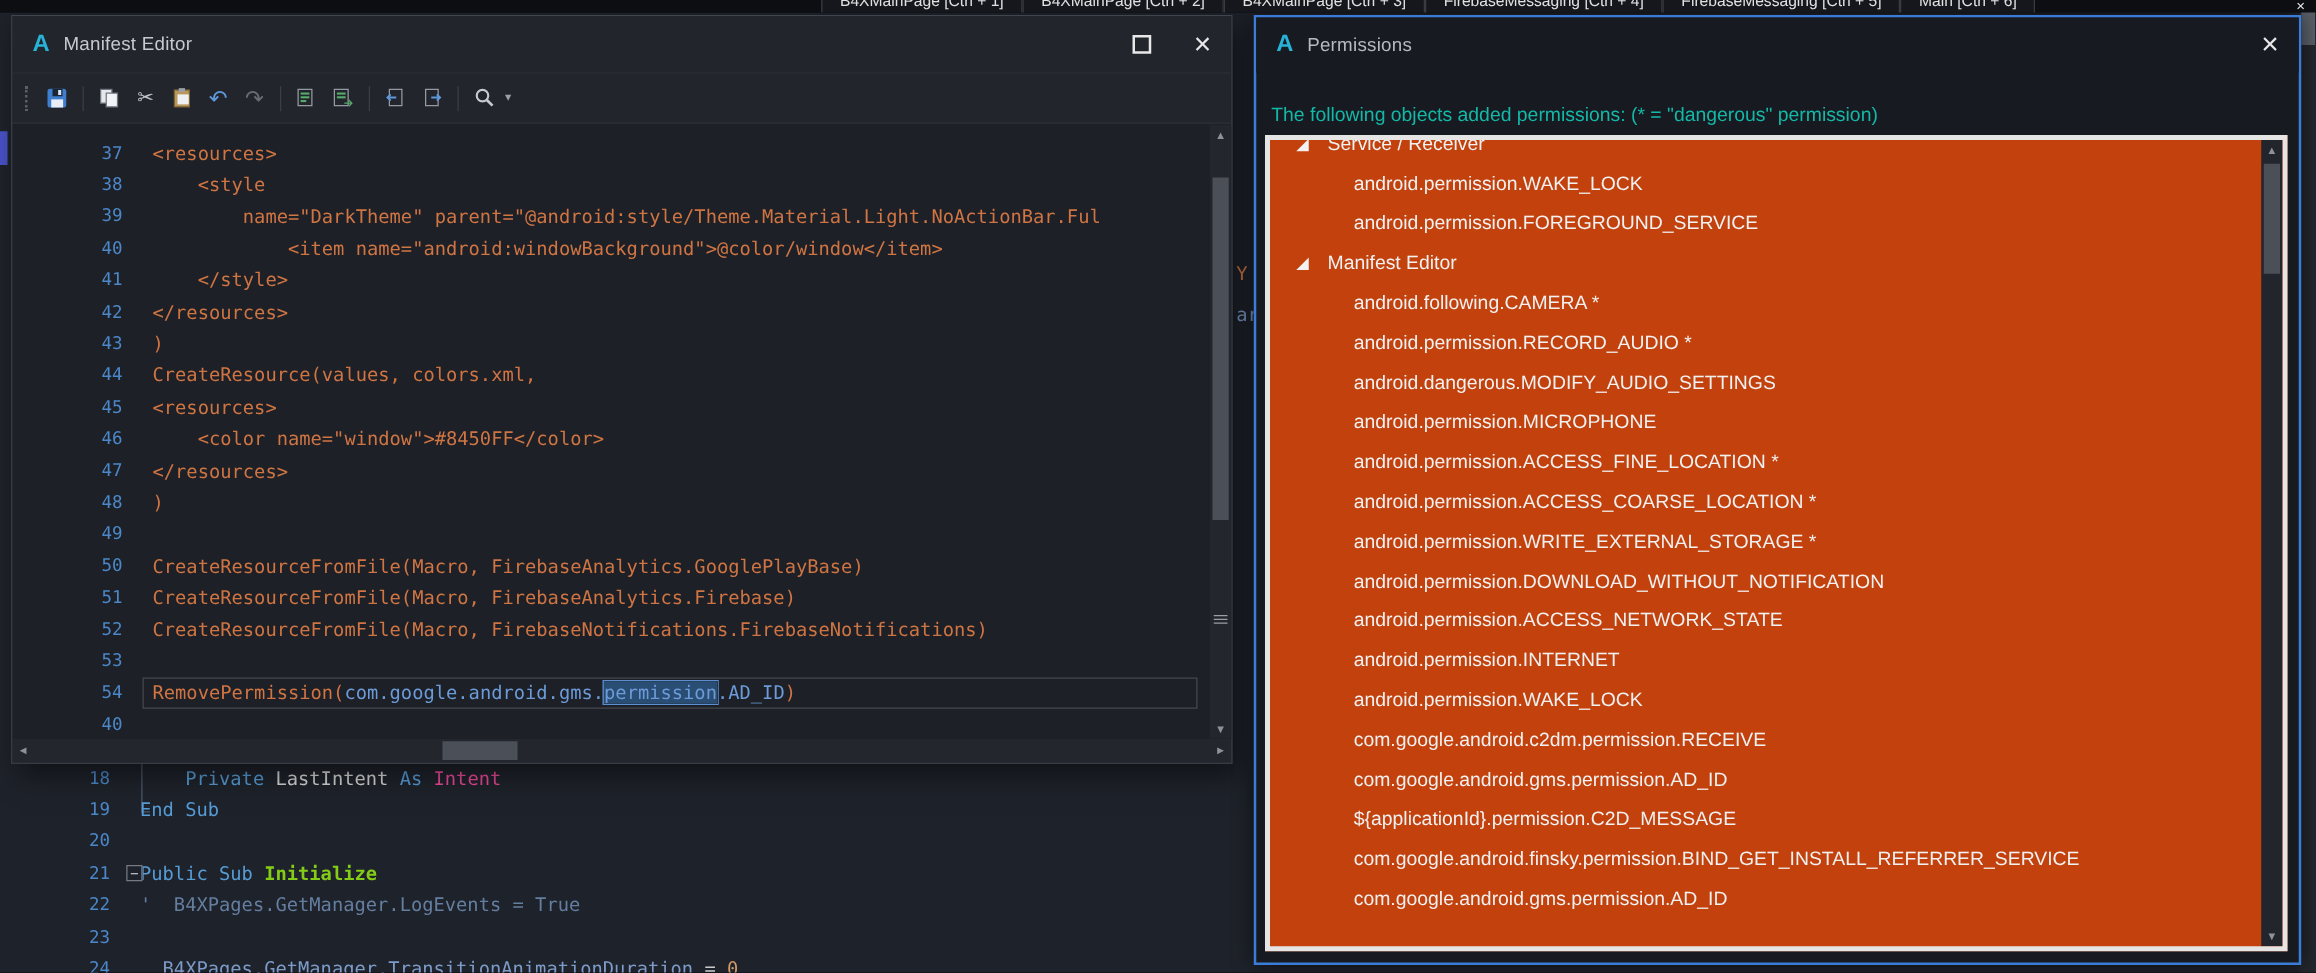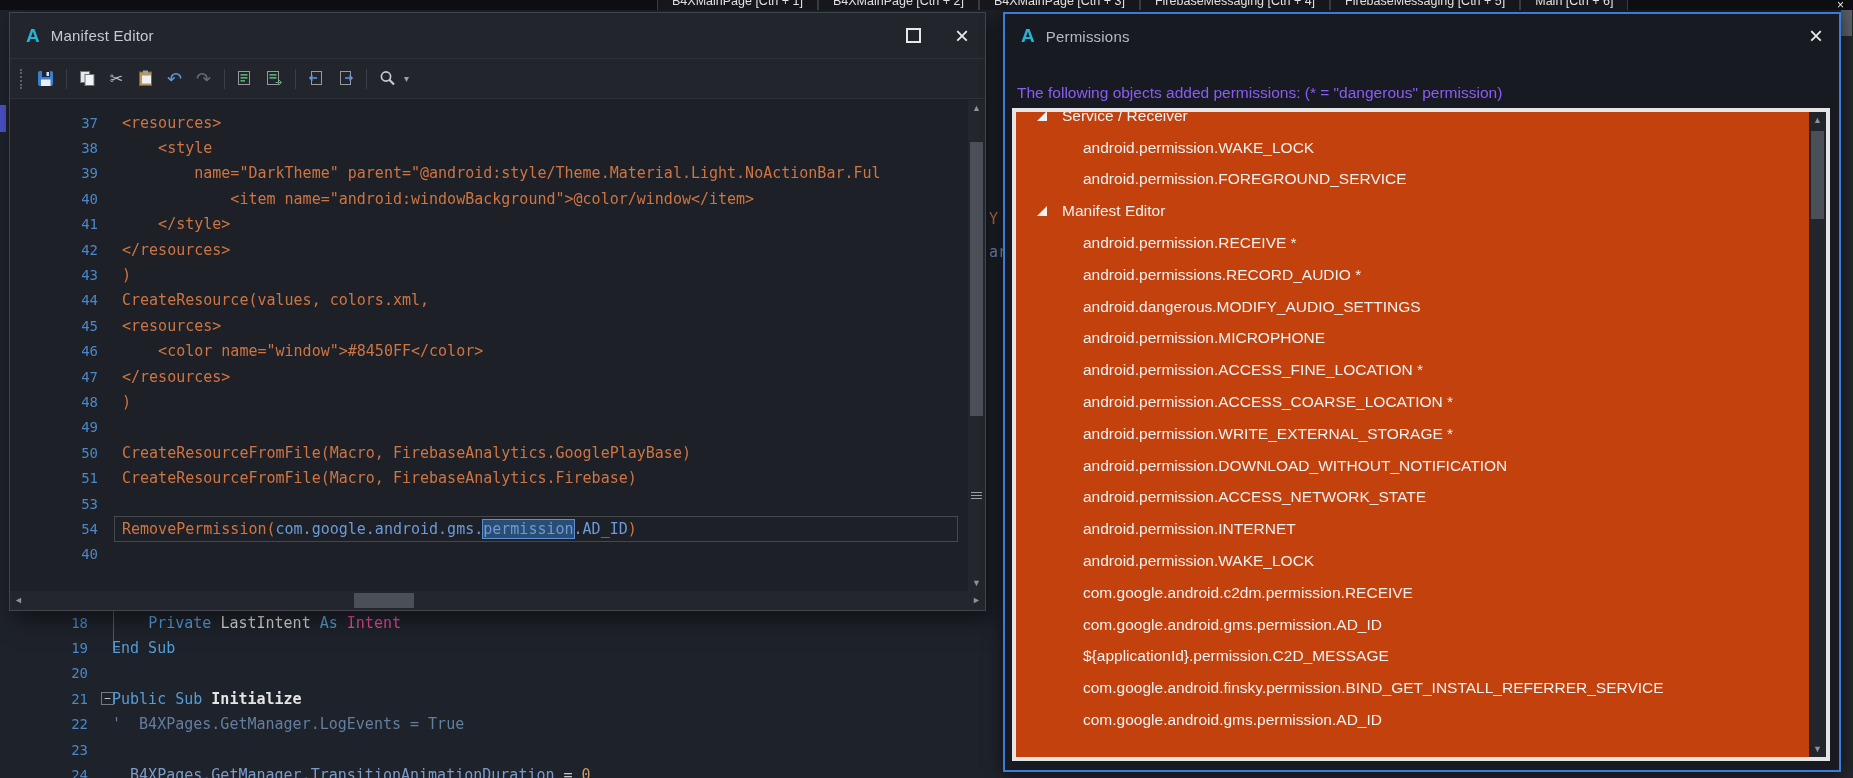--- a/index.html
+++ b/index.html
@@ -17,21 +17,21 @@
   .left-dock { position:absolute; left:0; top:105px; width:6px; height:27px; background:#4a52c8; z-index:2; }
   .right-scroll { position:absolute; right:0; top:0; bottom:0; width:13px; background:#23262c; z-index:1; }
   .right-scroll .thumb { position:absolute; left:1px; right:1px; top:2px; height:34px; background:#5a5f68; }
 
   .bg-code { position:absolute; left:0; top:600px; width:1010px; z-index:1; }
   .bgrow, .mrow { display:flex; align-items:center; height:25.4px;
                   font-family:"DejaVu Sans Mono",monospace; font-size:15px; position:relative; }
   .ln { width:94px; flex:none; text-align:right; padding-right:6px; color:#4b87c9; font-size:14px; }
   .codetext { white-space:pre; padding-left:18px; color:#cf7443; }
   .sg-kw{color:#569cd6} .sg-id{color:#d6d6d6} .sg-ty{color:#ec4899}
-  .sg-sub{color:#e5e5e5;font-weight:bold} .sg-cmt{color:#647ea0}
+  .sg-sub{color:#84cc16;font-weight:bold} .sg-cmt{color:#647ea0}
   .sg-id2{color:#7d9bc8} .sg-pl{color:#c9c9c9} .sg-num{color:#d19a66}
   .sg-o{color:#cf7443} .sg-b{color:#6b9bd8}
   .sg-hl{background:#2a4d74; box-shadow:0 0 0 1px #5c8fd0;}
   .collapse-box { position:absolute; left:101px; top:6px; width:13px; height:13px;
                   border:1px solid #757a83; color:#c7cbd1; font-size:11px; line-height:11px;
                   text-align:center; background:#1e222a; }
   .fold-line { position:absolute; left:113px; top:596px; width:7px; height:44px;
                border-left:1px solid #4f5a6b; border-bottom:1px solid #4f5a6b; z-index:1; }
   .frag { position:absolute; font:15px "DejaVu Sans Mono",monospace; z-index:5; }
   .frag1 { left:989px; top:200px; color:#cf7a48; }
@@ -74,21 +74,21 @@
   .hs-left, .hs-right { position:absolute; top:0; width:17px; height:100%; text-align:center;
                         color:#8d9299; font-size:9px; line-height:19px; }
   .hs-left{left:0} .hs-right{right:0}
   .hs-thumb { position:absolute; left:344px; width:60px; top:2px; bottom:2px; background:#4b5058; }
 
   
   .win-perms { left:1003px; top:12px; width:838px; height:760px; background:#171a21;
                border:2px solid #3a7cd8; z-index:30; box-shadow:0 0 16px rgba(0,0,0,.6); }
   .win-perms .titlebar { background:#171a21; height:44px; }
   .win-perms .win-title { color:#b6bac0; }
-  .perm-desc { margin:26px 0 0 12px; color:#8b5cf6; font-size:15.5px; }
+  .perm-desc { margin:26px 0 0 12px; color:#14b8a6; font-size:15.5px; }
   .perm-panel { position:absolute; left:7px; right:9px; top:94px; bottom:9px;
                 border:4px solid #e5e5e5; background:#c2410c; overflow:hidden; }
   .tree { position:absolute; left:0; top:-12px; right:17px; }
   .trow { display:flex; align-items:center; height:31.8px; color:#f1f1f1; font-size:15.5px; }
   .trow.group { padding-left:21px; }
   .trow.item  { padding-left:67px; }
   .tri { width:0; height:0; border-bottom:10px solid #f2f2f2; border-left:10px solid transparent;
          margin-right:15px; flex:none; }
   .perm-scroll { position:absolute; right:0; top:0; bottom:0; width:17px; background:#22252b; }
   .ps-up, .ps-down { position:absolute; left:0; width:100%; height:16px; text-align:center;
@@ -304,20 +304,24 @@
         </div>
         <div class="mrow">
           <span class="ln">50</span>
           <span class="codetext"><span class="sg-o">CreateResourceFromFile(Macro, FirebaseAnalytics.GooglePlayBase)</span></span>
         </div>
         <div class="mrow">
           <span class="ln">51</span>
           <span class="codetext"><span class="sg-o">CreateResourceFromFile(Macro, FirebaseAnalytics.Firebase)</span></span>
         </div>
         <div class="mrow">
+          <span class="ln">52</span>
+          <span class="codetext"><span class="sg-o">CreateResourceFromFile(Macro, FirebaseNotifications.FirebaseNotifications)</span></span>
+        </div>
+        <div class="mrow">
           <span class="ln">53</span>
           <span class="codetext"></span>
         </div>
         <div class="mrow current">
           <span class="ln">54</span>
           <span class="codetext"><span class="sg-o">RemovePermission(</span><span class="sg-b">com.google.android.gms.</span><span class="sg-b sg-hl">permission</span><span class="sg-b">.AD_ID</span><span class="sg-o">)</span></span>
           <div class="cur-box"></div>
         </div>
         <div class="mrow">
           <span class="ln">40</span>
@@ -356,24 +360,24 @@
           <span>android.permission.WAKE_LOCK</span>
         </div>
         <div class="trow item">
           <span>android.permission.FOREGROUND_SERVICE</span>
         </div>
         <div class="trow group">
           <span class="tri"></span>
           <span>Manifest Editor</span>
         </div>
         <div class="trow item">
-          <span>android.permission.RECEIVE *</span>
-        </div>
-        <div class="trow item">
-          <span>android.permissions.RECORD_AUDIO *</span>
+          <span>android.following.CAMERA *</span>
+        </div>
+        <div class="trow item">
+          <span>android.permission.RECORD_AUDIO *</span>
         </div>
         <div class="trow item">
           <span>android.dangerous.MODIFY_AUDIO_SETTINGS</span>
         </div>
         <div class="trow item">
           <span>android.permission.MICROPHONE</span>
         </div>
         <div class="trow item">
           <span>android.permission.ACCESS_FINE_LOCATION *</span>
         </div>

